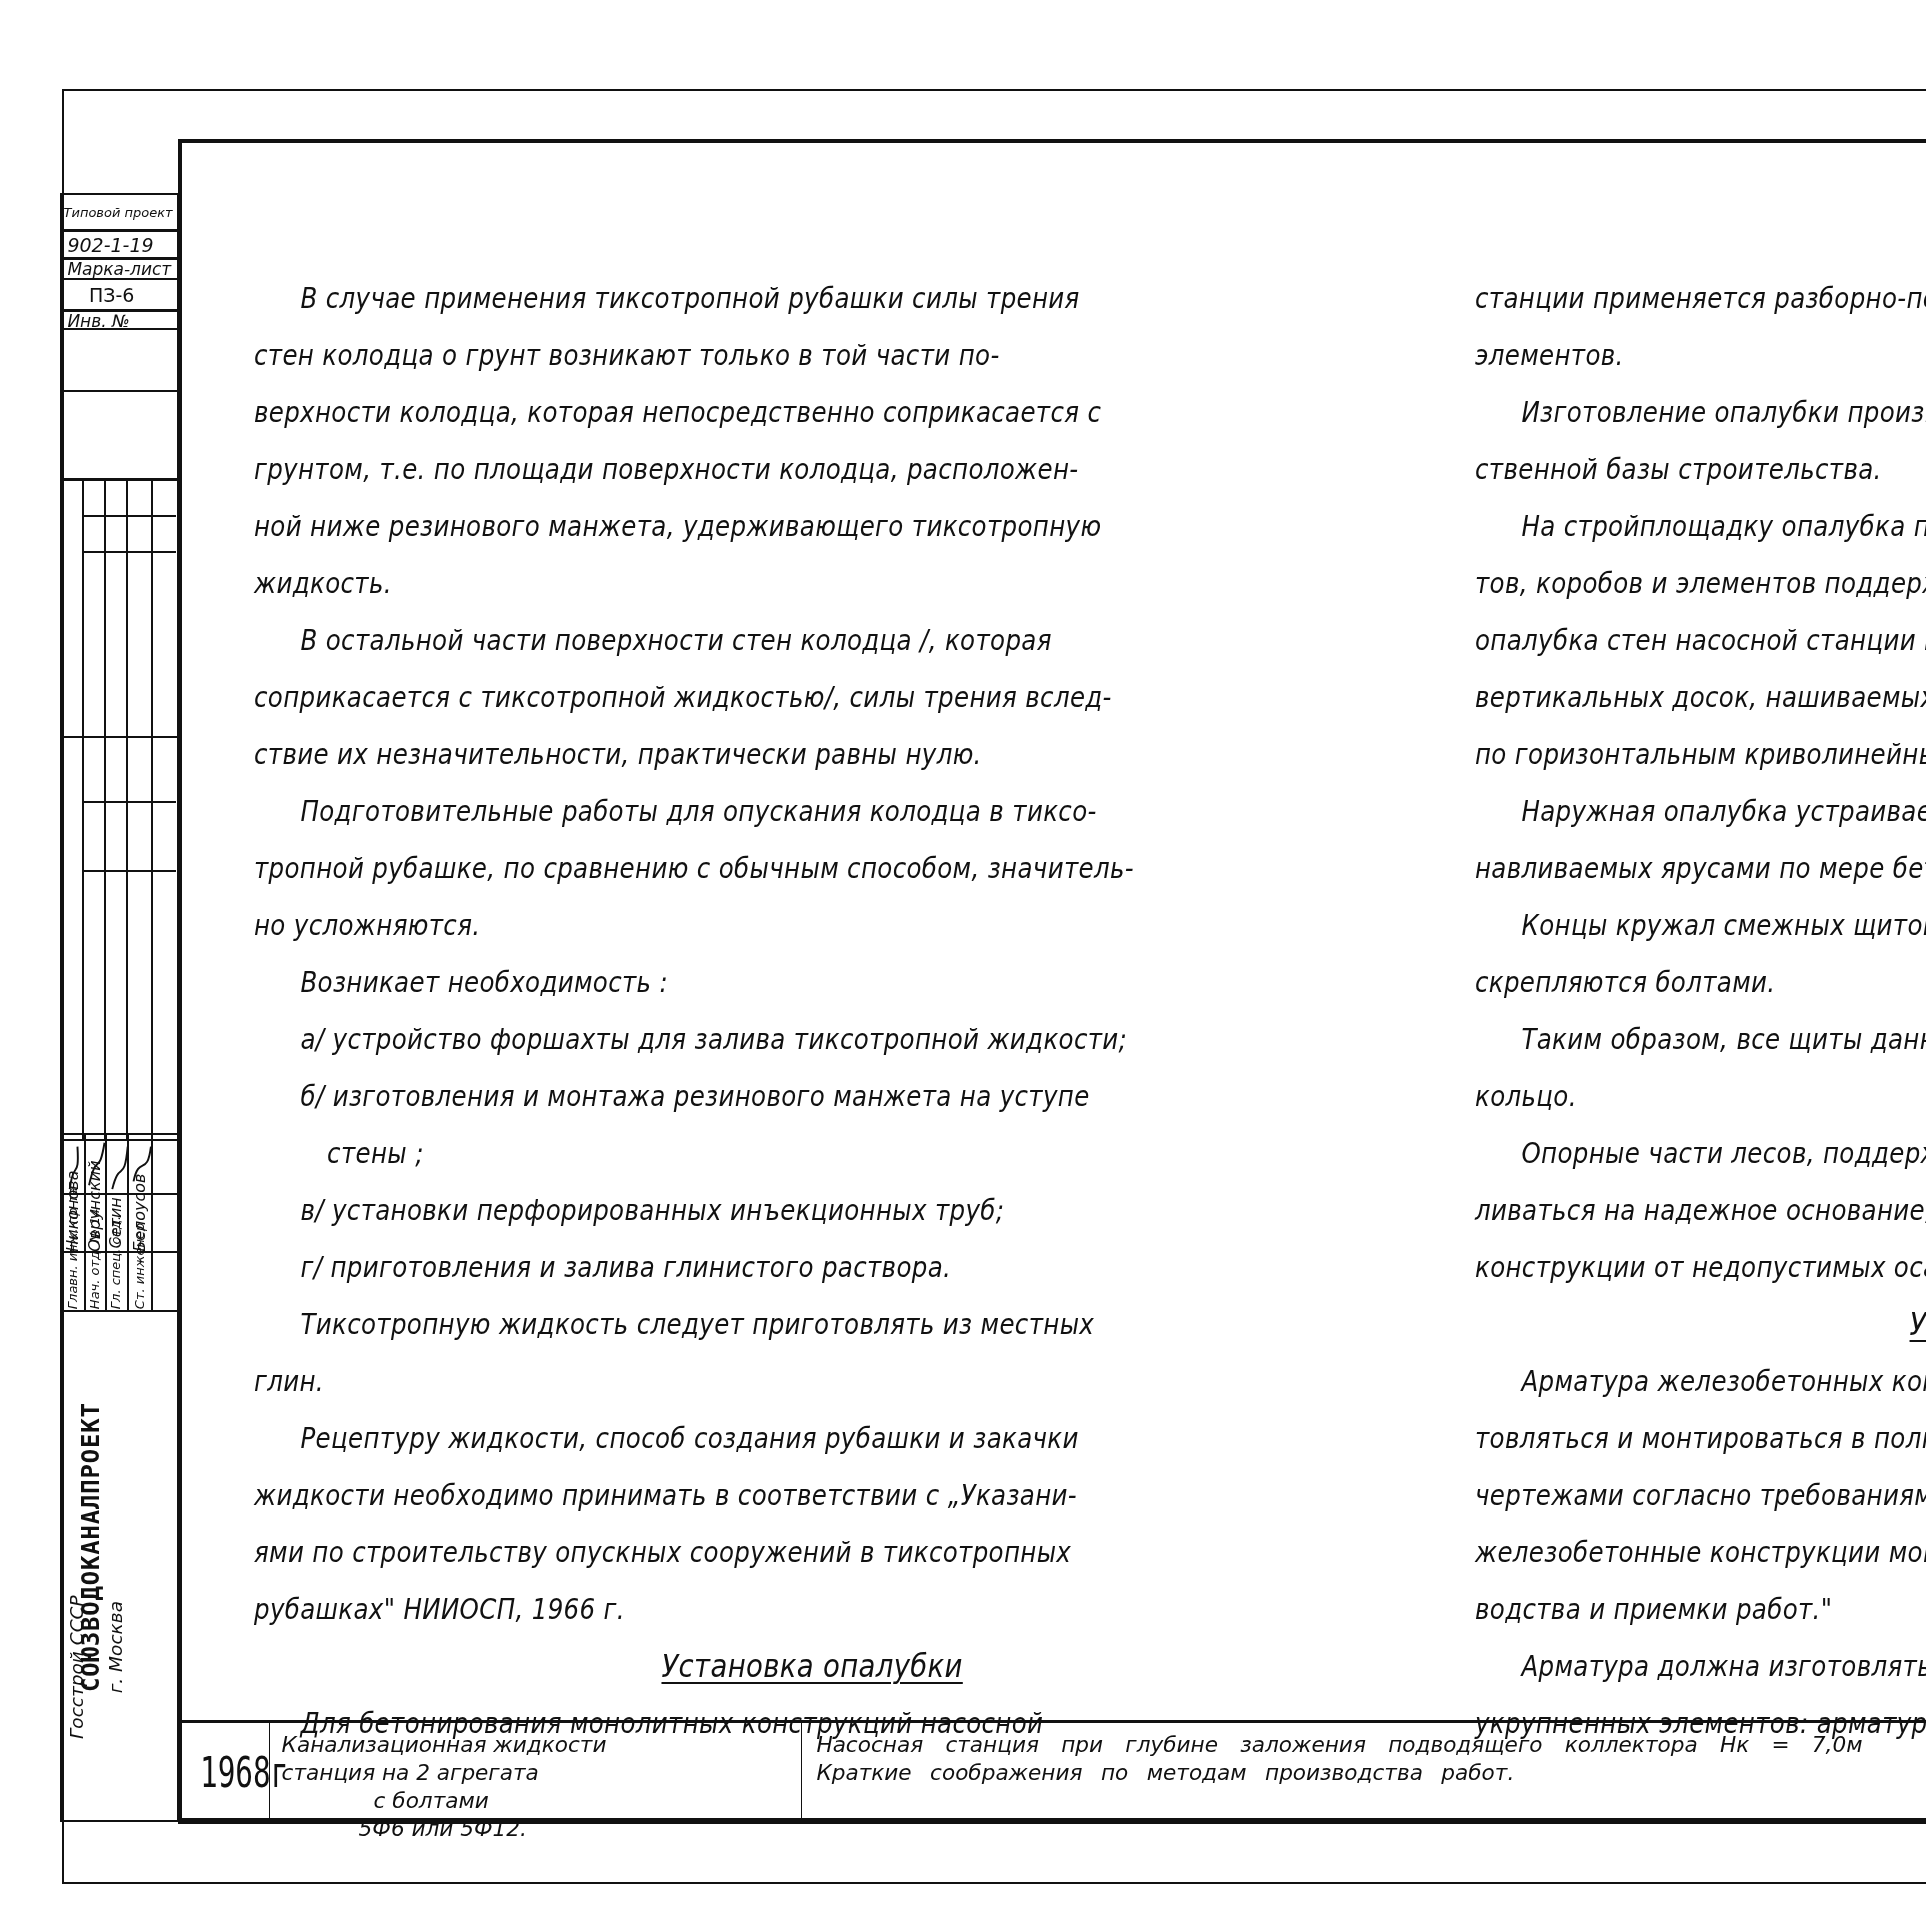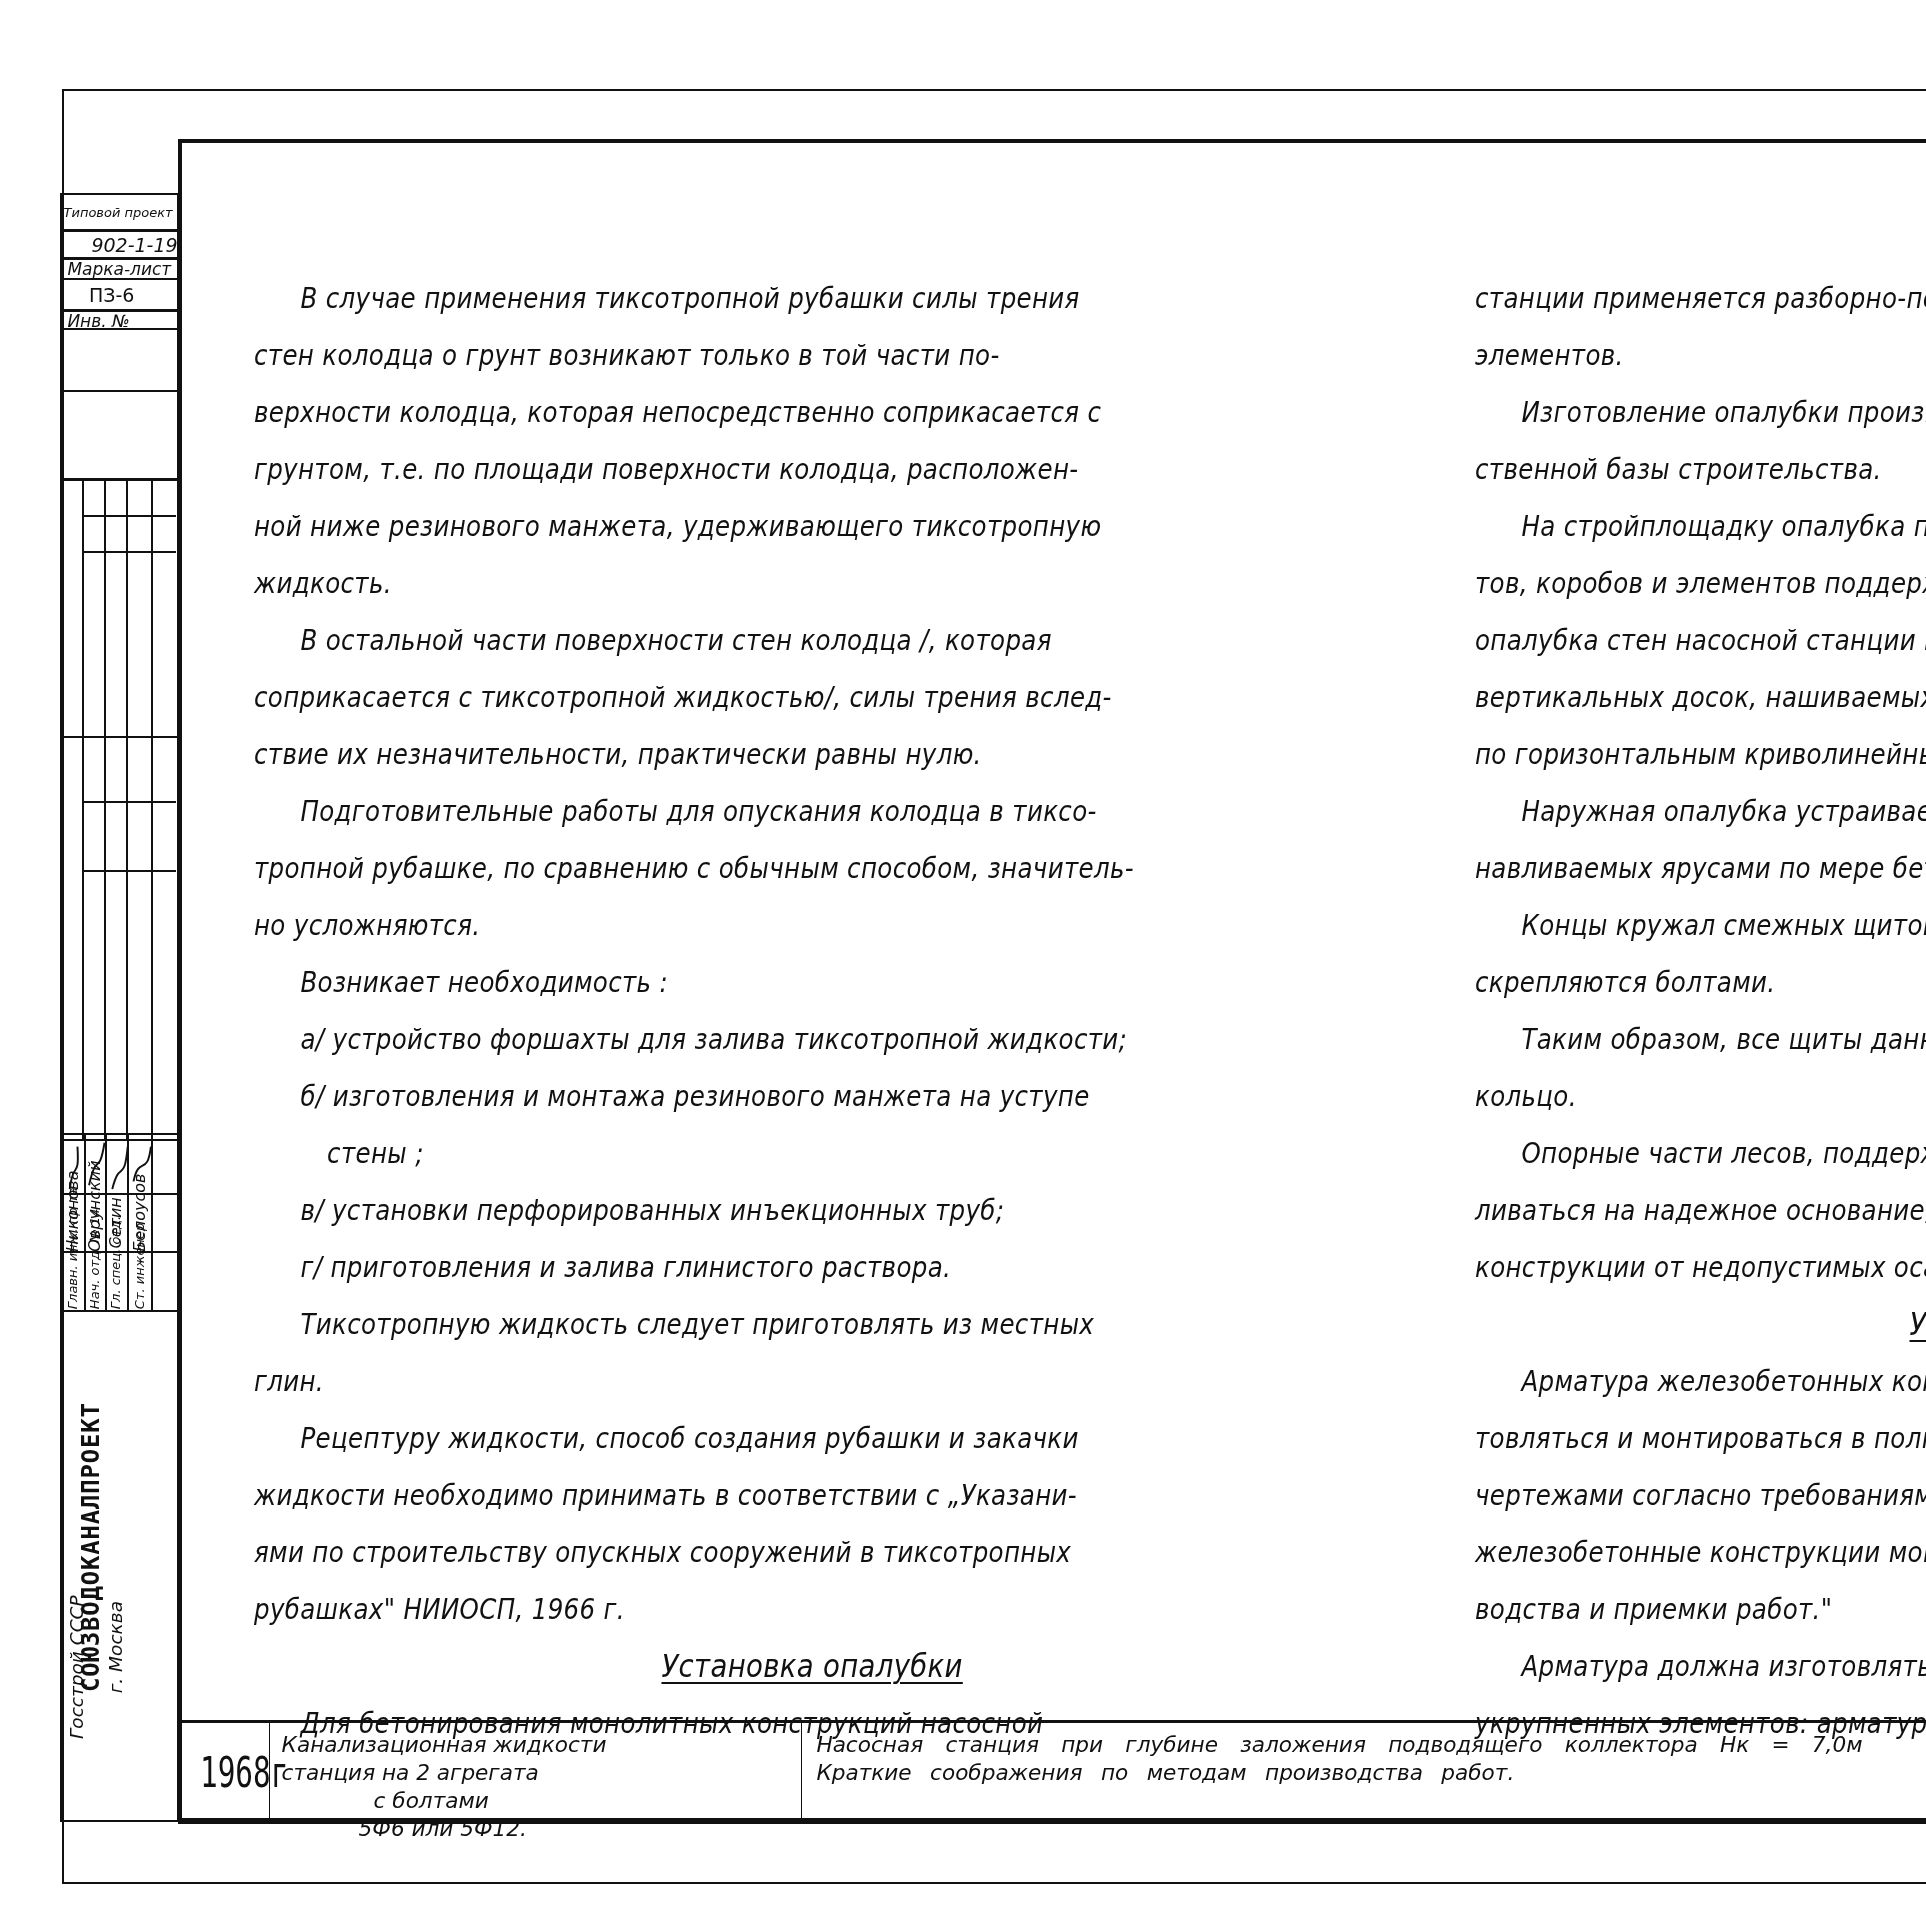--- a/index.html
+++ b/index.html
@@ -33,21 +33,21 @@
 </head>
 <body>
 
 <div class="abs outer-frame"></div>
 <div class="abs inner-frame"></div>
 
 <div class="abs strip-cell" style="left:60px;top:193px;width:119px;height:39px;">
   <span class="strip-text" style="position:absolute;left:1.5px;top:10.8px;font-size:13px;">Типовой проект</span>
 </div>
 <div class="abs strip-cell" style="left:60px;top:229px;width:119px;height:31px;">
-  <span class="strip-text" style="position:absolute;left:5.4px;top:3.9px;margin-left:24px;">902-1-19</span>
+  <span class="strip-text" style="position:absolute;left:5.4px;top:3.9px;">902-1-19</span>
 </div>
 <div class="abs strip-cell" style="left:60px;top:257px;width:119px;height:23px;">
   <span class="strip-text" style="position:absolute;left:5.4px;top:0.8px;font-size:17px;">Марка-лист</span>
 </div>
 <div class="abs strip-cell" style="left:60px;top:278px;width:119px;height:33px;">
   <span class="strip-text" style="position:absolute;left:27px;top:5.4px;font-style:normal;">ПЗ-6</span>
 </div>
 <div class="abs strip-cell" style="left:60px;top:310px;width:119px;height:20px;">
   <span class="strip-text" style="position:absolute;left:5.4px;top:0px;font-size:17px;">Инв. №</span>
 </div>

